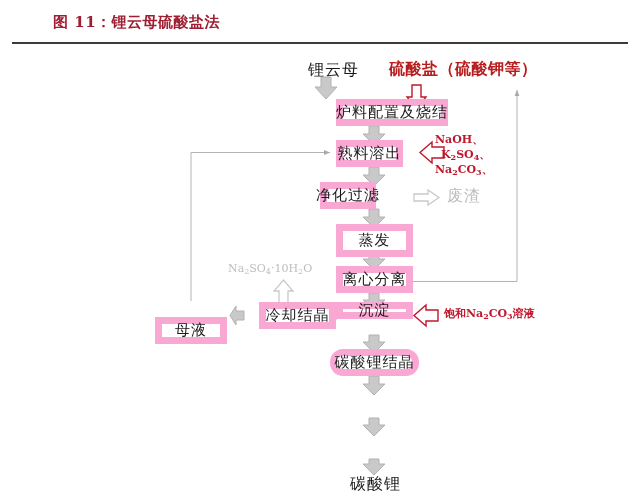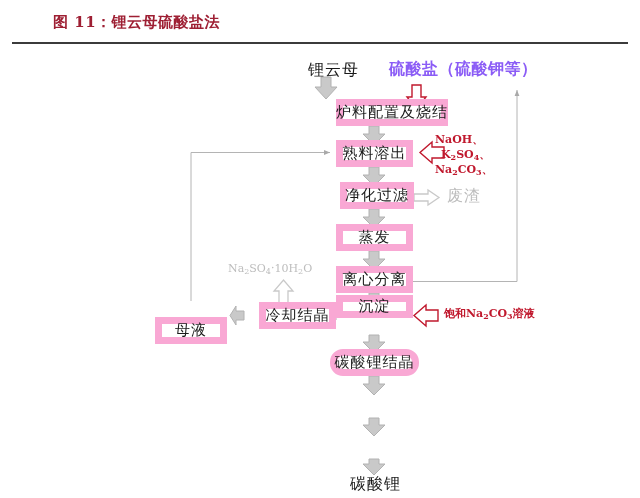--- a/index.html
+++ b/index.html
@@ -49,21 +49,21 @@
   
   .lbl{
     position:absolute;
     font-family:"DejaVu Serif","Liberation Serif",serif;
     font-size:16px;
     white-space:nowrap;
     letter-spacing:1px;
     line-height:14px;
   }
   .lbl.dark{color:#1a1a1a;}
-  .lbl.red{color:#8b5cf6;font-weight:bold;letter-spacing:.5px;}
+  .lbl.red{color:#b91c1c;font-weight:bold;letter-spacing:.5px;}
   .lbl.gray{color:#bdbdbd;}
   .lbl.redsm{color:#c0182d;font-weight:bold;font-size:11px;letter-spacing:0;}
   .lbl sub{font-size:8px;vertical-align:-2px;}
 </style>
 </head>
 <body>
 
 <div id="root">
 
   <div class="title-block">
@@ -167,29 +167,29 @@
   <div class="lbl gray" style="left:447px;top:189px;">废渣</div>
 
   <div class="lbl gray" style="left:228px;top:262px;font-size:11px;letter-spacing:0;">Na<sub>2</sub>SO<sub>4</sub>·10H<sub>2</sub>O</div>
 
   <div class="lbl redsm" style="left:444px;top:307px;">饱和Na<sub>2</sub>CO<sub>3</sub>溶液</div>
 
   <div class="lbl dark" style="left:350px;top:477px;">碳酸锂</div>
 
   <div class="node" style="left:336px;top:99px;width:112px;height:27px;">炉料配置及烧结</div>
 
-  <div class="node" style="left:336px;top:140px;width:77px;height:27px;font-family:Liberation Serif, serif;">熟料溶出</div>
+  <div class="node" style="left:336px;top:140px;width:67px;height:27px;font-family:Liberation Serif, serif;">熟料溶出</div>
 
-  <div class="node" style="left:340px;top:182px;width:74px;height:27px;">净化过滤</div>
+  <div class="node" style="left:320px;top:182px;width:56px;height:27px;">净化过滤</div>
 
-  <div class="node" style="left:336px;top:224px;width:77px;height:27px;">蒸发</div>
+  <div class="node" style="left:336px;top:224px;width:77px;height:33px;">蒸发</div>
 
   <div class="node" style="left:336px;top:266px;width:77px;height:27px;">离心分离</div>
 
-  <div class="node" style="left:336px;top:295px;width:77px;height:23px;">沉淀</div>
+  <div class="node" style="left:336px;top:302px;width:77px;height:17px;">沉淀</div>
 
   <div class="node" style="left:259px;top:302px;width:77px;height:27px;">冷却结晶</div>
 
   <div class="node" style="left:155px;top:317px;width:72px;height:27px;">母液</div>
 
   <div class="node" style="left:330px;top:349px;width:89px;height:27px;border-radius:13px;">碳酸锂结晶</div>
 
 
 
 </div>

